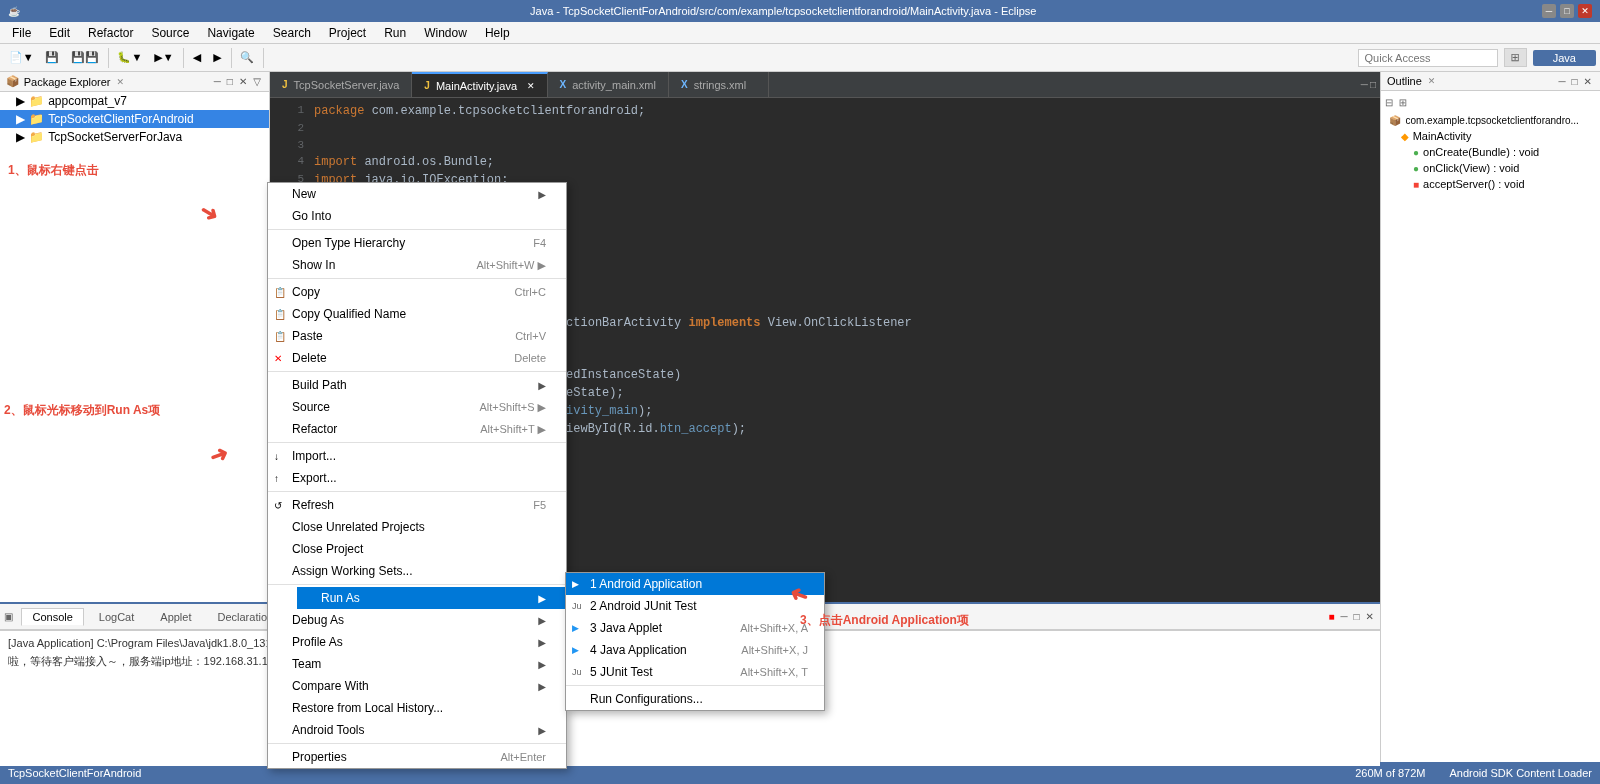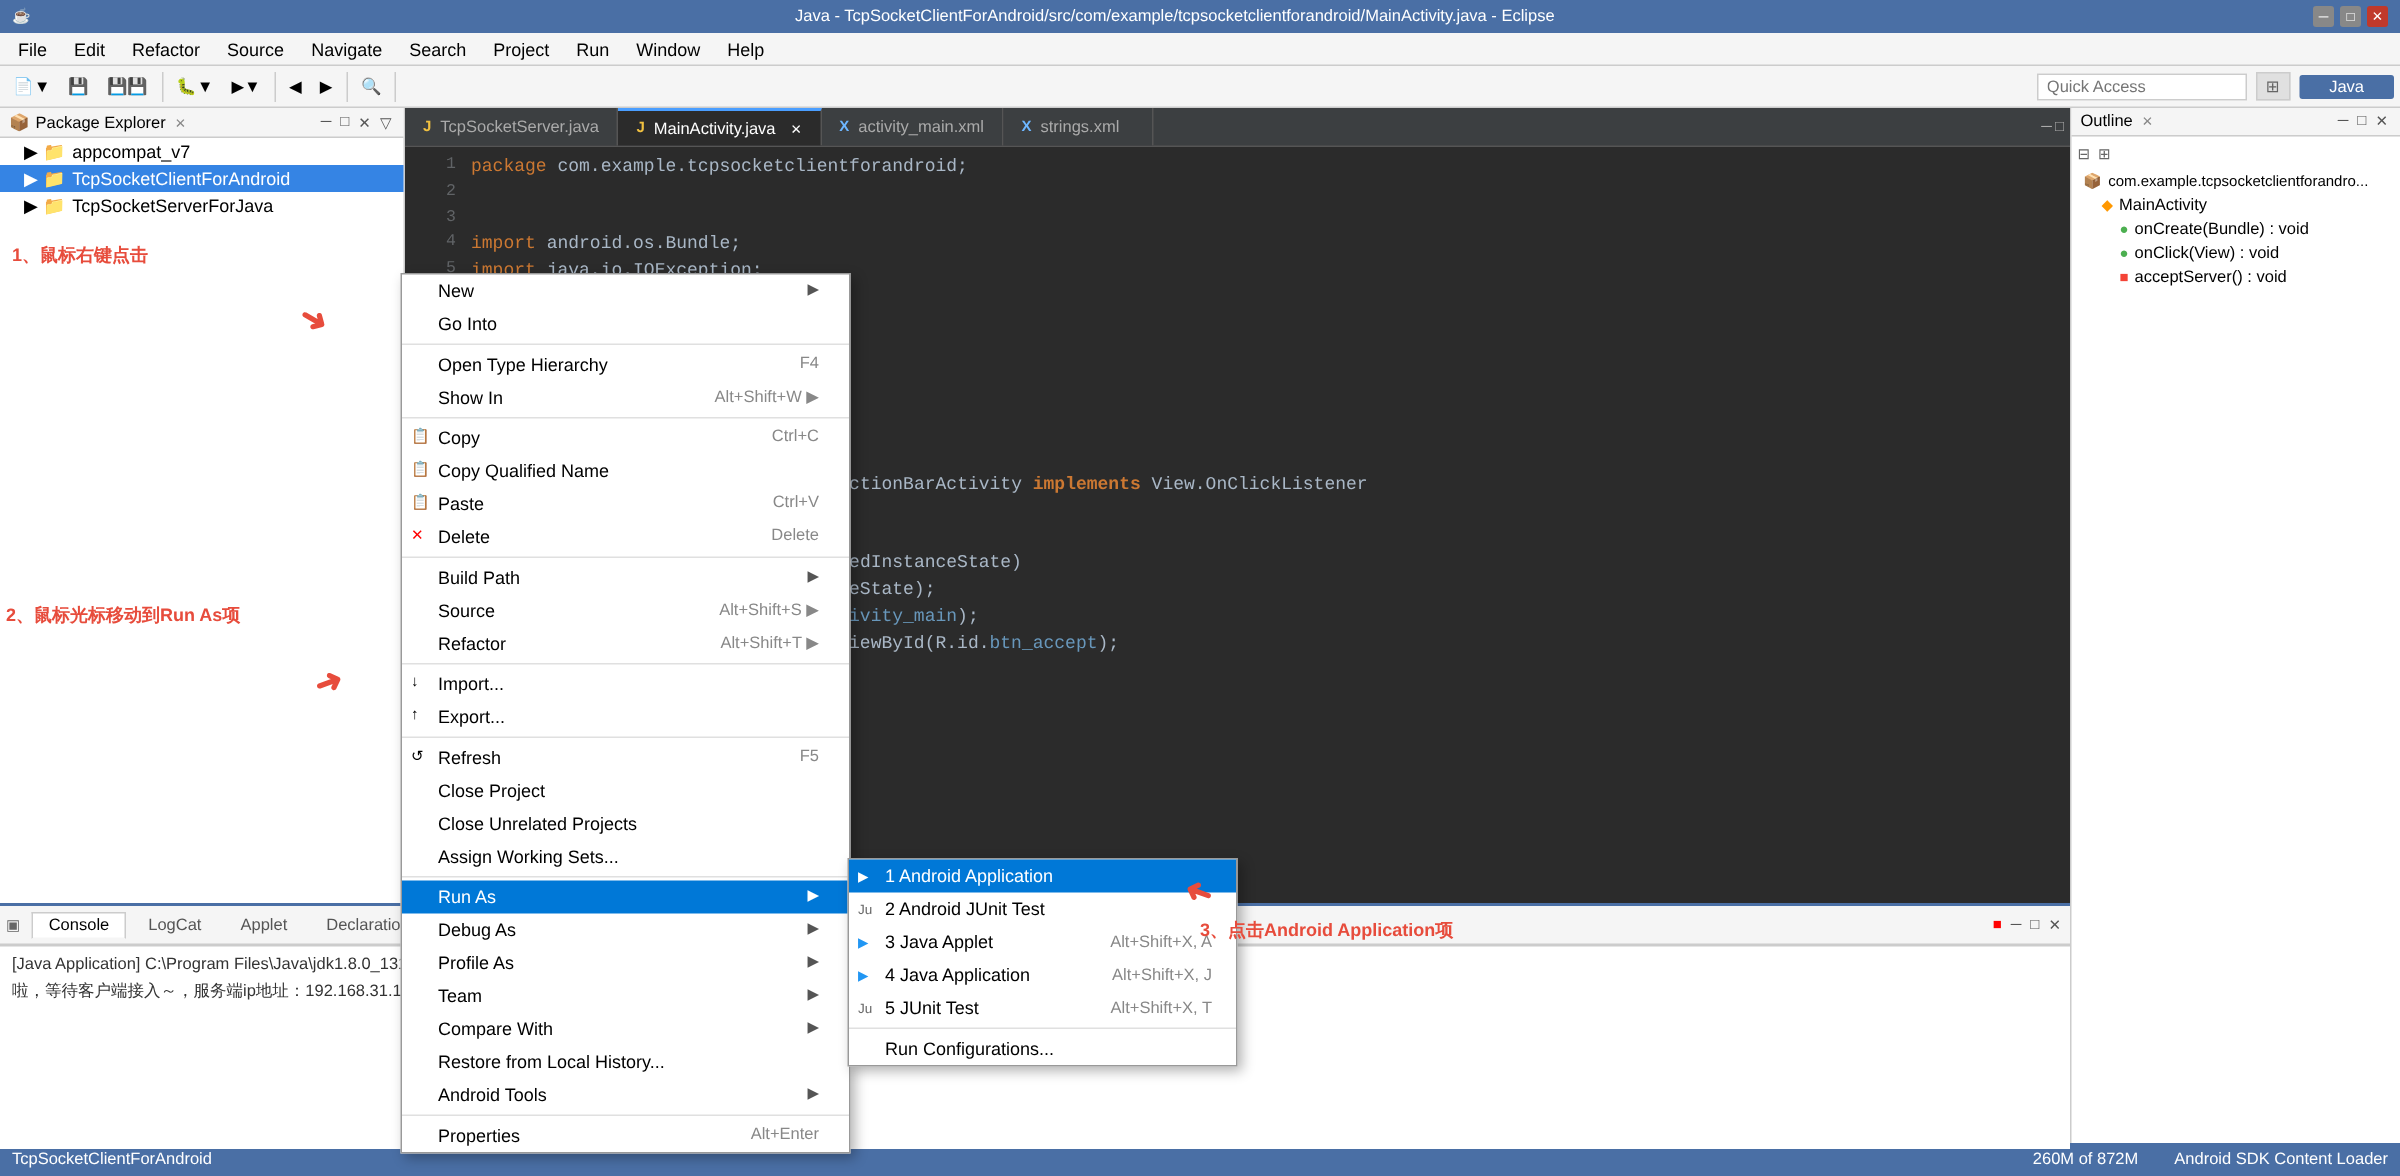--- a/index.html
+++ b/index.html
@@ -129,24 +129,25 @@
       border: 1px solid #999;
       box-shadow: 3px 3px 8px rgba(0,0,0,0.3);
       width: 300px;
       z-index: 100;
       font-size: 12px;
     }
     .ctx-item {
       padding: 4px 20px 4px 24px;
       cursor: pointer;
       display: flex;
+      align-items: center;
       justify-content: space-between;
       position: relative;
     }
-    .ctx-item.highlighted { background: #0078d7; color: white; }
+    .ctx-item.highlighted { background: #0078d7; color: white; margin-left: 29px; }
     .ctx-sep { border-top: 1px solid #e0e0e0; margin: 2px 0; }
     .ctx-shortcut { color: #888; font-size: 11px; }
     .ctx-arrow { font-size: 10px; color: #555; }
     .ctx-item.highlighted .ctx-arrow { color: white; }
     .ctx-icon { position: absolute; left: 6px; font-size: 10px; }
 
     
     #submenu-run-as {
       position: absolute;
       left: 565px;
@@ -467,24 +468,24 @@
       <span class="ctx-icon">↑</span>
       <span>Export...</span>
     </div>
     <div class="ctx-sep"></div>
     <div class="ctx-item">
       <span class="ctx-icon">↺</span>
       <span>Refresh</span>
       <span class="ctx-shortcut">F5</span>
     </div>
     <div class="ctx-item">
+      <span>Close Unrelated Projects</span>
+    </div>
+    <div class="ctx-item">
       <span>Close Project</span>
-    </div>
-    <div class="ctx-item">
-      <span>Close Unrelated Projects</span>
     </div>
     <div class="ctx-item">
       <span>Assign Working Sets...</span>
     </div>
     <div class="ctx-sep"></div>
     <div class="ctx-item highlighted">
       <span>Run As</span>
       <span class="ctx-arrow" style="color:white;">▶</span>
     </div>
     <div class="ctx-item">

